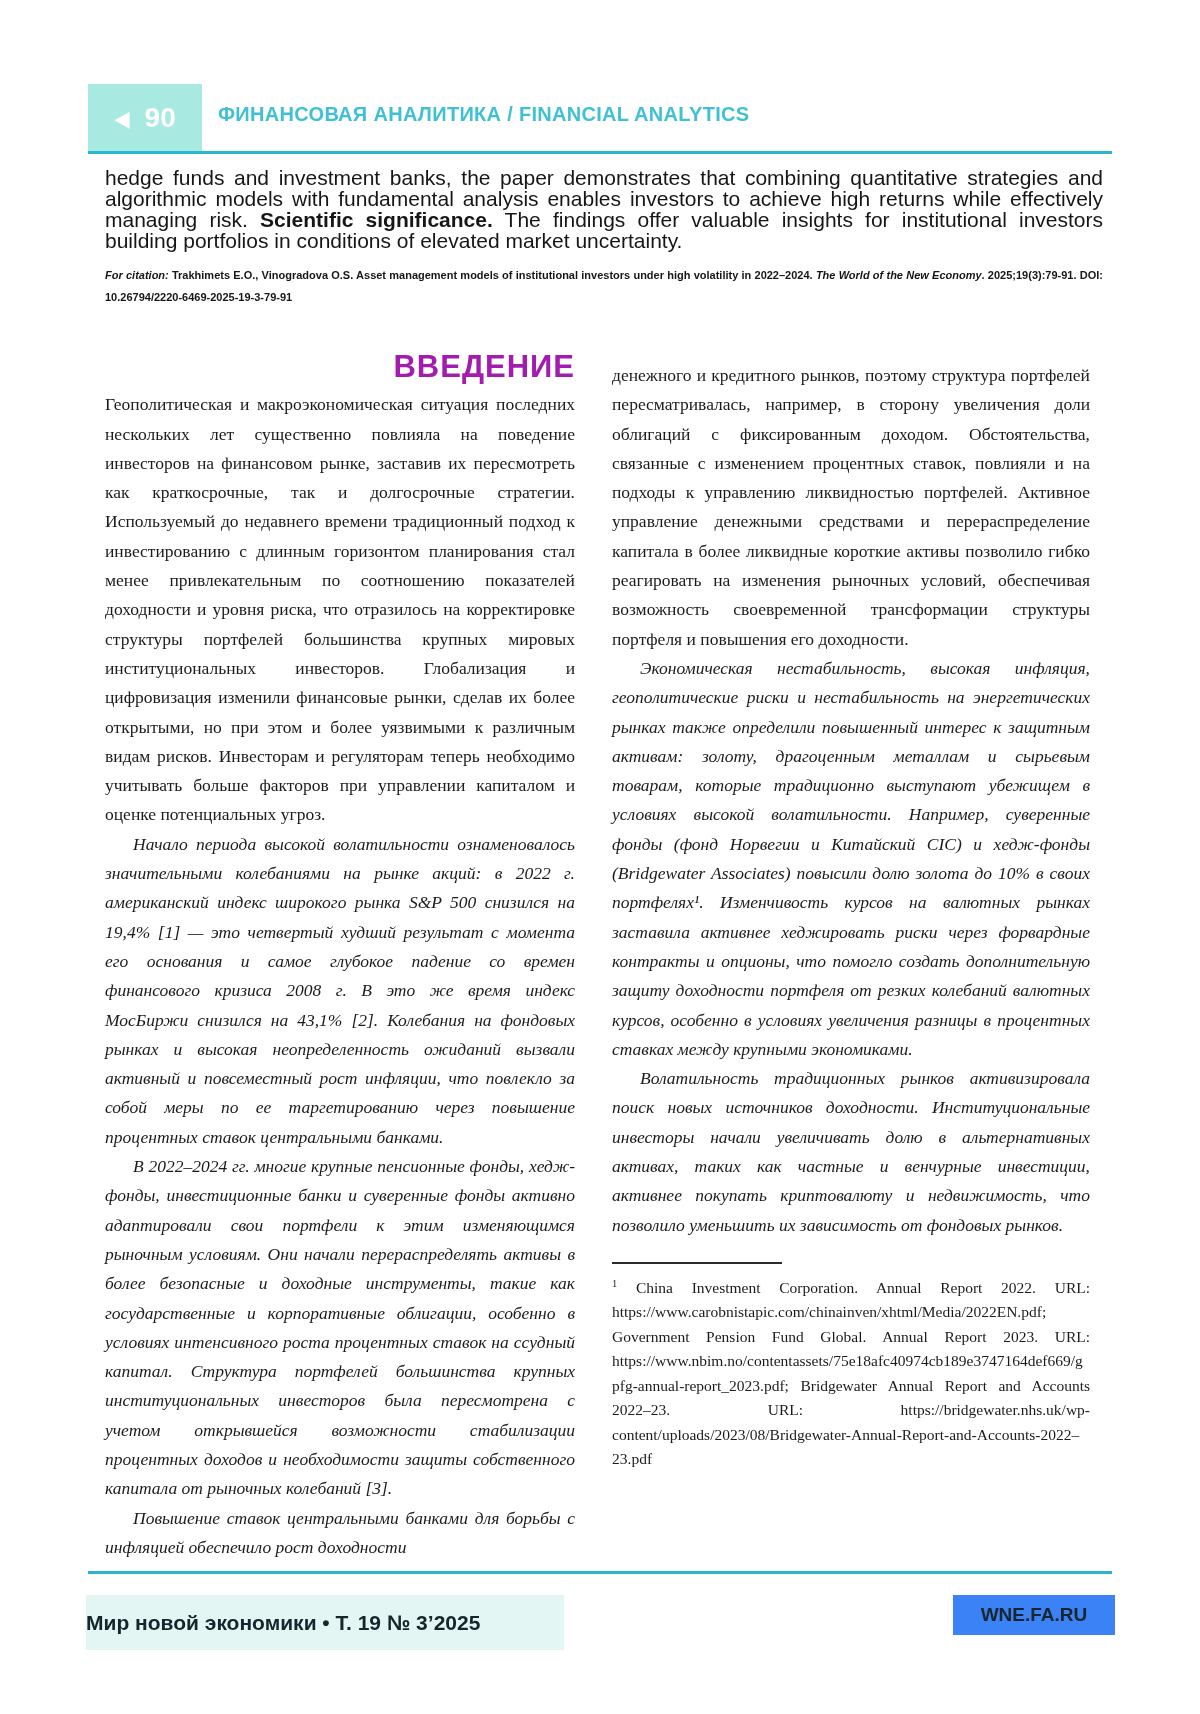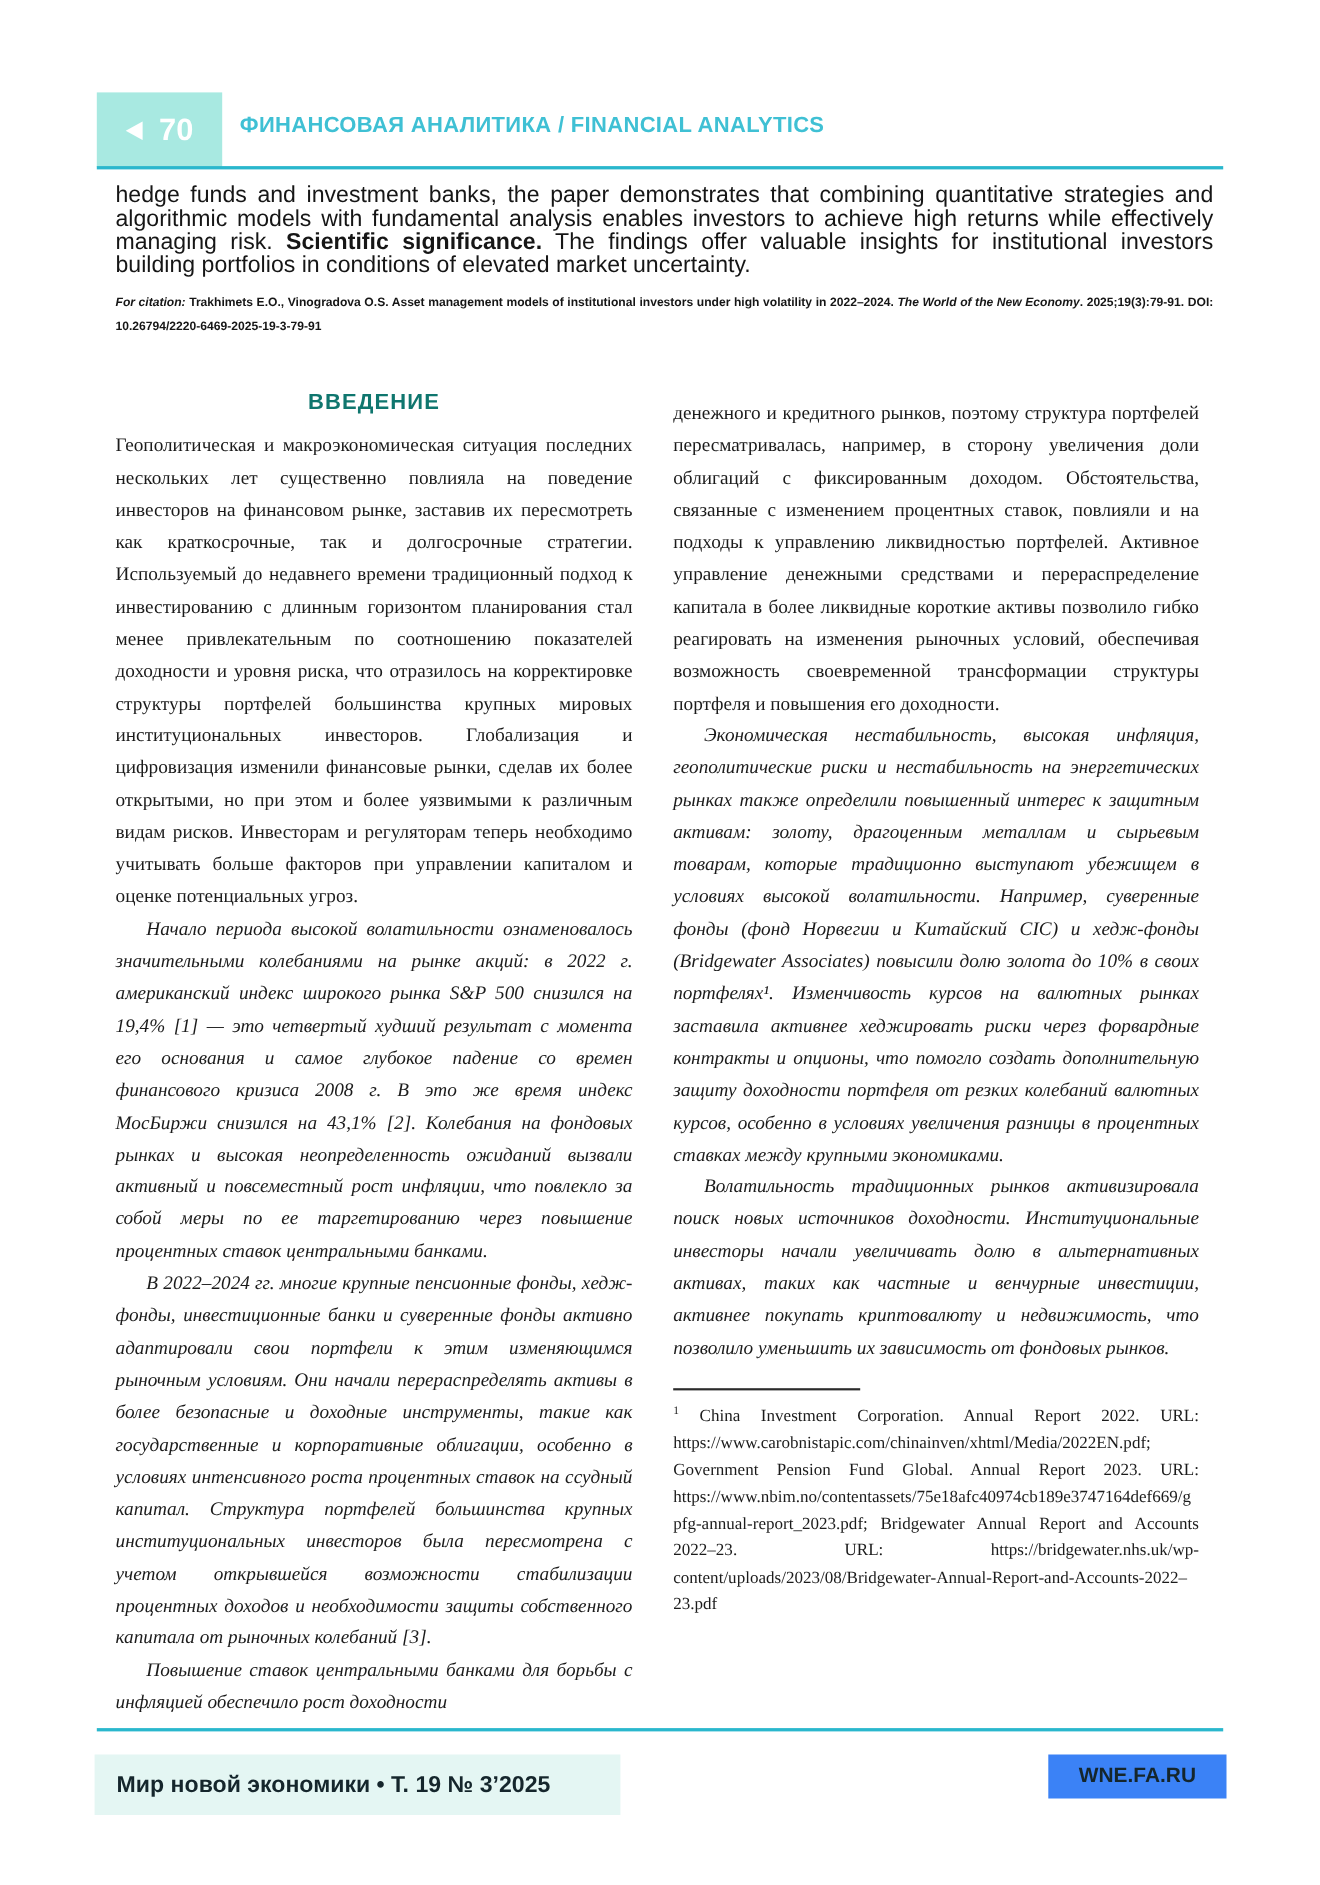--- a/index.html
+++ b/index.html
@@ -55,62 +55,62 @@
     position:absolute;top:352px;
     font-family:"Liberation Serif",serif;
     font-size:17.5px;line-height:29.3px;
     text-align:justify;color:#1b1b1b;
   }
   .col p{margin:0;}
   .col-left{left:105px;width:470px;}
   .col-right{left:612px;width:478px;top:361px;}
   .intro-heading{
     margin:0 0 9px 0;
-    text-align:center;
+    text-align:right;
     font-family:"Liberation Sans",sans-serif;
-    font-size:20px;font-weight:bold;color:#0f766e;letter-spacing:1px;
+    font-size:31px;font-weight:bold;color:#a21caf;letter-spacing:1px;
   }
   .indent{text-indent:28px;font-style:italic;}
 
   
   .footnote{margin-top:22px;}
   .footnote-rule{
     width:170px;height:0;border-top:2px solid #2b2b2b;margin:0 0 12px 0;
   }
   .footnote-text{
     font-size:15.5px;line-height:24.5px;text-align:justify;
     overflow-wrap:anywhere;word-break:break-word;
   }
   .footnote-text sup{font-size:10.5px;line-height:0;}
 
   
   .footer-rule{
     position:absolute;left:88px;top:1571px;width:1024px;height:3px;background:#2ab7cd;
   }
   .footer-left{
     position:absolute;left:86px;top:1595px;width:478px;height:55px;
-    background:#e4f6f3;box-sizing:border-box;padding-left:20px;
+    background:#e4f6f3;box-sizing:border-box;
     display:flex;align-items:center;
     font-weight:bold;font-size:21px;color:#15262c;
   }
   .footer-right{
     position:absolute;left:953px;top:1595px;width:162px;height:40px;
     background:#3b82f6;
     display:flex;align-items:center;justify-content:center;
     font-weight:bold;font-size:19px;color:#15262c;
   }
 </style>
 </head>
 <body>
 
 <div class="page">
 
   <div class="page-badge">
     <span class="back-arrow">◀</span>
-    <span class="page-num">70</span>
+    <span class="page-num">90</span>
   </div>
   <div class="section-title">ФИНАНСОВАЯ АНАЛИТИКА / FINANCIAL ANALYTICS</div>
   <div class="header-rule"></div>
 
   <section class="abstract">
     <p class="abstract-text"><span>hedge funds and investment banks, the paper demonstrates that combining quantitative strategies and algorithmic models with fundamental analysis enables investors to achieve high returns while effectively managing risk. </span><b>Scientific significance.</b><span> The findings offer valuable insights for institutional investors building portfolios in conditions of elevated market uncertainty.</span></p>
     <p class="citation"><span class="cit-label">For citation:</span><span> Trakhimets E.O., Vinogradova O.S. Asset management models of institutional investors under high volatility in 2022–2024. </span><span class="cit-journal">The World of the New Economy</span><span>. 2025;19(3):79-91. DOI: 10.26794/2220-6469-2025-19-3-79-91</span></p>
   </section>
 
   <section class="col col-left">

